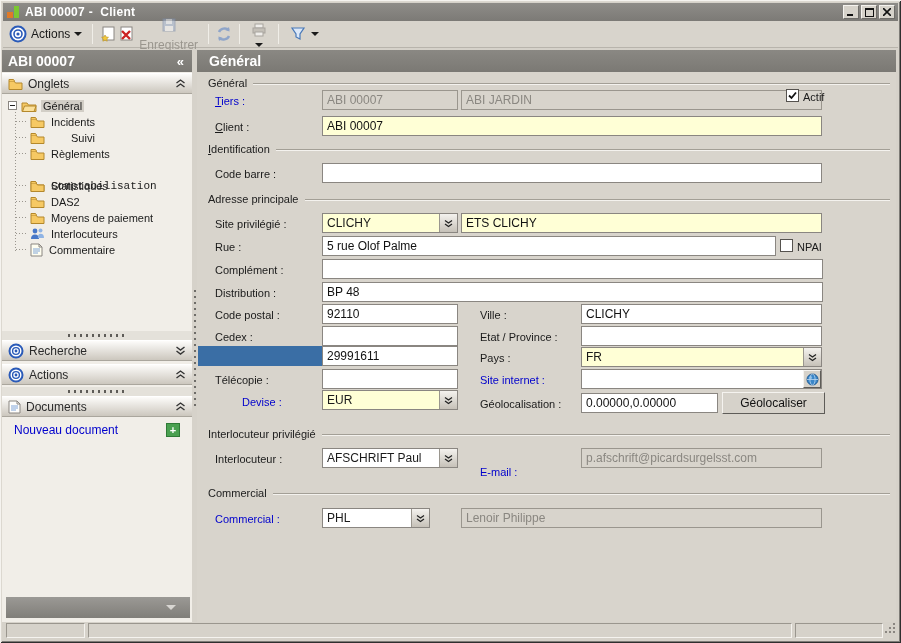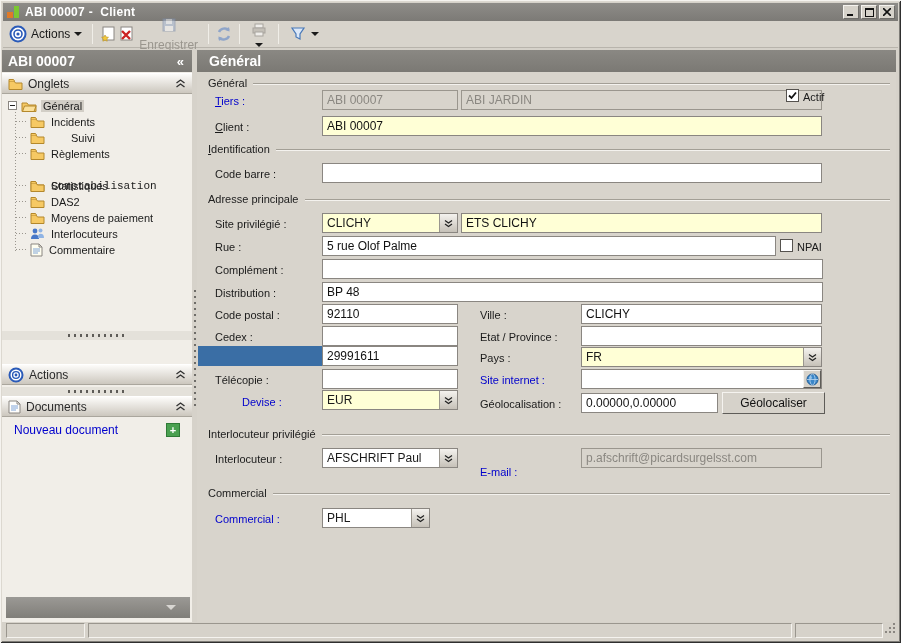--- a/index.html
+++ b/index.html
@@ -289,20 +289,31 @@
           <path d="M3 6 H10 M3 8 H10 M3 10 H8" stroke="#6090d0" stroke-width="0.8"></path>
         </svg>
       <span class="tree-label">Commentaire</span>
     </div>
   </div>
 
   <div class="splitter-h" style="top:331px;">
       <i></i>
     </div>
 
+  <div class="group-bar" style="top:340px;">
+    <svg width="16" height="16">
+        <circle cx="8" cy="8" r="6.5" fill="#fff" stroke="#2a5ab8" stroke-width="2"></circle>
+        <circle cx="8" cy="8" r="3.4" fill="none" stroke="#2a5ab8" stroke-width="1.4"></circle>
+        <circle cx="8" cy="8" r="1.4" fill="#2a5ab8"></circle>
+      </svg>
+    <span>Recherche</span>
+    <span class="chev"><svg width="11" height="9">
+          <path d="M1.5 1 L5.5 4 L9.5 1 M1.5 5 L5.5 8 L9.5 5" fill="none" stroke="#333" stroke-width="1.4"></path>
+        </svg></span>
+  </div>
 
   <div class="group-bar" style="top:364px;">
     <svg width="16" height="16">
         <circle cx="8" cy="8" r="6.5" fill="#fff" stroke="#2a5ab8" stroke-width="2"></circle>
         <circle cx="8" cy="8" r="3.4" fill="none" stroke="#2a5ab8" stroke-width="1.4"></circle>
         <circle cx="8" cy="8" r="1.4" fill="#2a5ab8"></circle>
       </svg>
     <span>Actions</span>
     <span class="chev"><svg width="11" height="9">
           <path d="M1.5 4 L5.5 1 L9.5 4 M1.5 8 L5.5 5 L9.5 8" fill="none" stroke="#333" stroke-width="1.4"></path>
@@ -459,20 +470,21 @@
     </div>
     <span class="lbl link" style="left:18px; top:441px;">Commercial :</span>
     <div class="combo" style="left:125px; top:436px; width:108px;">
       <span class="cval">PHL</span>
       <span class="cbtn">
           <svg width="9" height="9">
             <path d="M1 1.5 L4.5 4 L8 1.5 M1 5 L4.5 7.5 L8 5" fill="none" stroke="#222" stroke-width="1.3"></path>
           </svg>
         </span>
     </div>
+    <input class="inp dis" style="left: 264px; top: 436px; width: 361px;" readonly="" value="Lenoir Philippe">
   </div>
 
   <div class="statusbar">
     <span class="st-cell" style="left:3px; width:79px;"></span>
     <span class="st-cell" style="left:85px; width:704px;"></span>
     <span class="st-cell" style="left:792px; width:88px;"></span>
     <span class="grip">
       <svg width="12" height="12">
           <rect x="9" y="9" width="2" height="2" fill="#8a8681"></rect>
           <rect x="9" y="5" width="2" height="2" fill="#8a8681"></rect>

